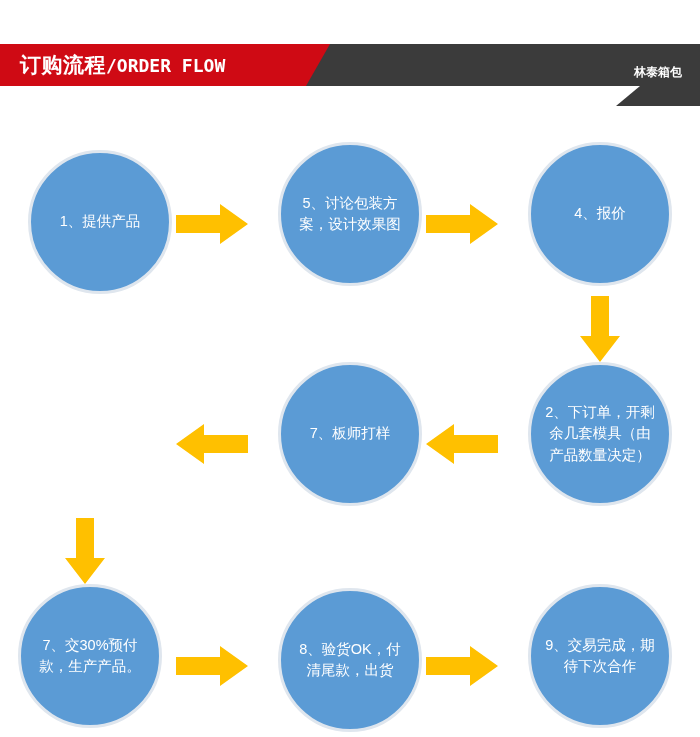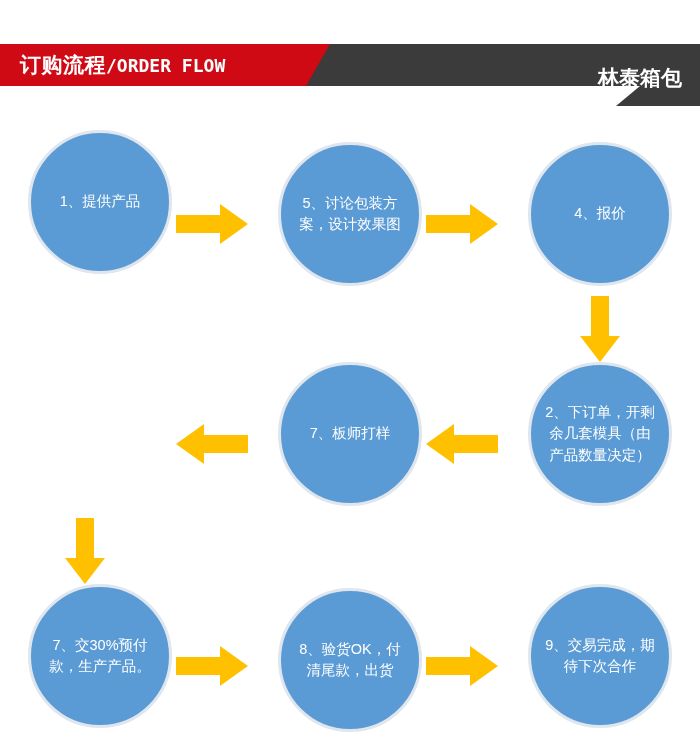--- a/index.html
+++ b/index.html
@@ -66,21 +66,21 @@
   .header-title .en {
     font-family: "DejaVu Sans Mono", monospace;
     font-size: 18px;
     letter-spacing: 0px;
   }
   .header-brand {
     position: absolute;
     right: 18px;
     top: 20px;
     color: #ffffff;
-    font-size: 21px;
+    font-size: 12px;
     font-weight: bold;
     white-space: nowrap;
   }
 
   
   .diagram {
     position: relative;
     width: 700px;
     height: 675px;
     background: #ffffff;
@@ -135,21 +135,21 @@
     <div class="header-red"></div>
     <div class="header-white-strip"></div>
     <div class="header-title">
       <span>订购流程</span><span class="en">/</span><span class="en">ORDER FLOW</span>
     </div>
     <div class="header-brand">林泰箱包</div>
   </div>
 
   <div class="diagram">
 
-    <div class="node" style="left:28px; top:24px;">
+    <div class="node" style="left:28px; top:44px;">
       <span>1、提供产品</span>
     </div>
     <div class="arrow-h" style="left:176px; top:98px;"></div>
     <div class="node" style="left:278px; top:36px;">
       <span>5、讨论包装方案，设计效果图</span>
     </div>
     <div class="arrow-h" style="left:426px; top:98px;"></div>
     <div class="node" style="left:528px; top:36px;">
       <span>4、报价</span>
     </div>
@@ -160,21 +160,21 @@
       <span>2、下订单，开剩余几套模具（由产品数量决定）</span>
     </div>
     <div class="arrow-h left" style="left:426px; top:318px;"></div>
     <div class="node" style="left:278px; top:256px;">
       <span>7、板师打样</span>
     </div>
     <div class="arrow-h left" style="left:176px; top:318px;"></div>
 
     <div class="arrow-v" style="left:65px; top:412px;"></div>
 
-    <div class="node" style="left:28px; top:478px;">
+    <div class="node" style="left:18px; top:478px;">
       <span>7、交30%预付款，生产产品。</span>
     </div>
     <div class="arrow-h" style="left:176px; top:540px;"></div>
     <div class="node" style="left:278px; top:482px;">
       <span>8、验货OK，付清尾款，出货</span>
     </div>
     <div class="arrow-h" style="left:426px; top:540px;"></div>
     <div class="node" style="left:528px; top:478px;text-align:center;">
       <span>9、交易完成，期待下次合作</span>
     </div>

